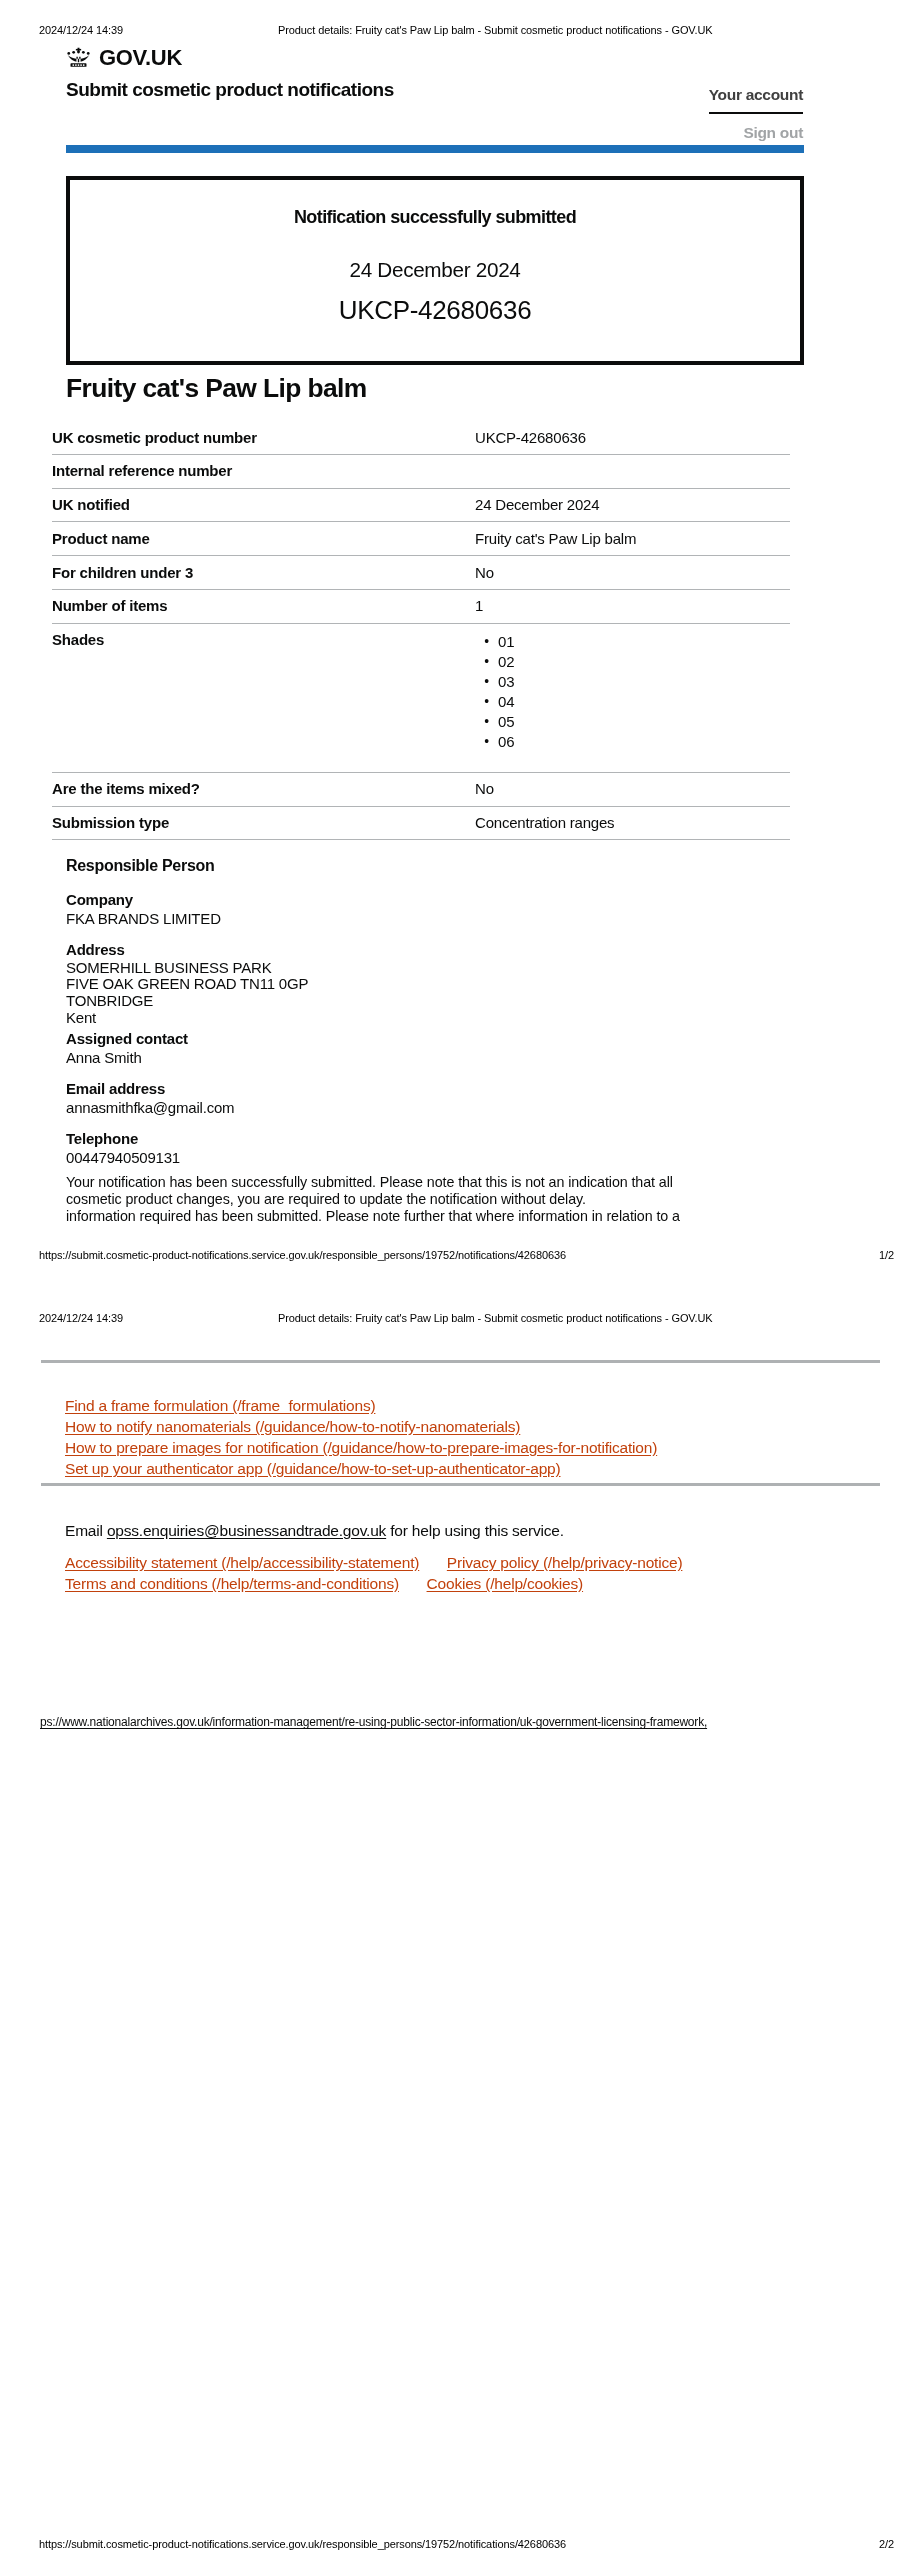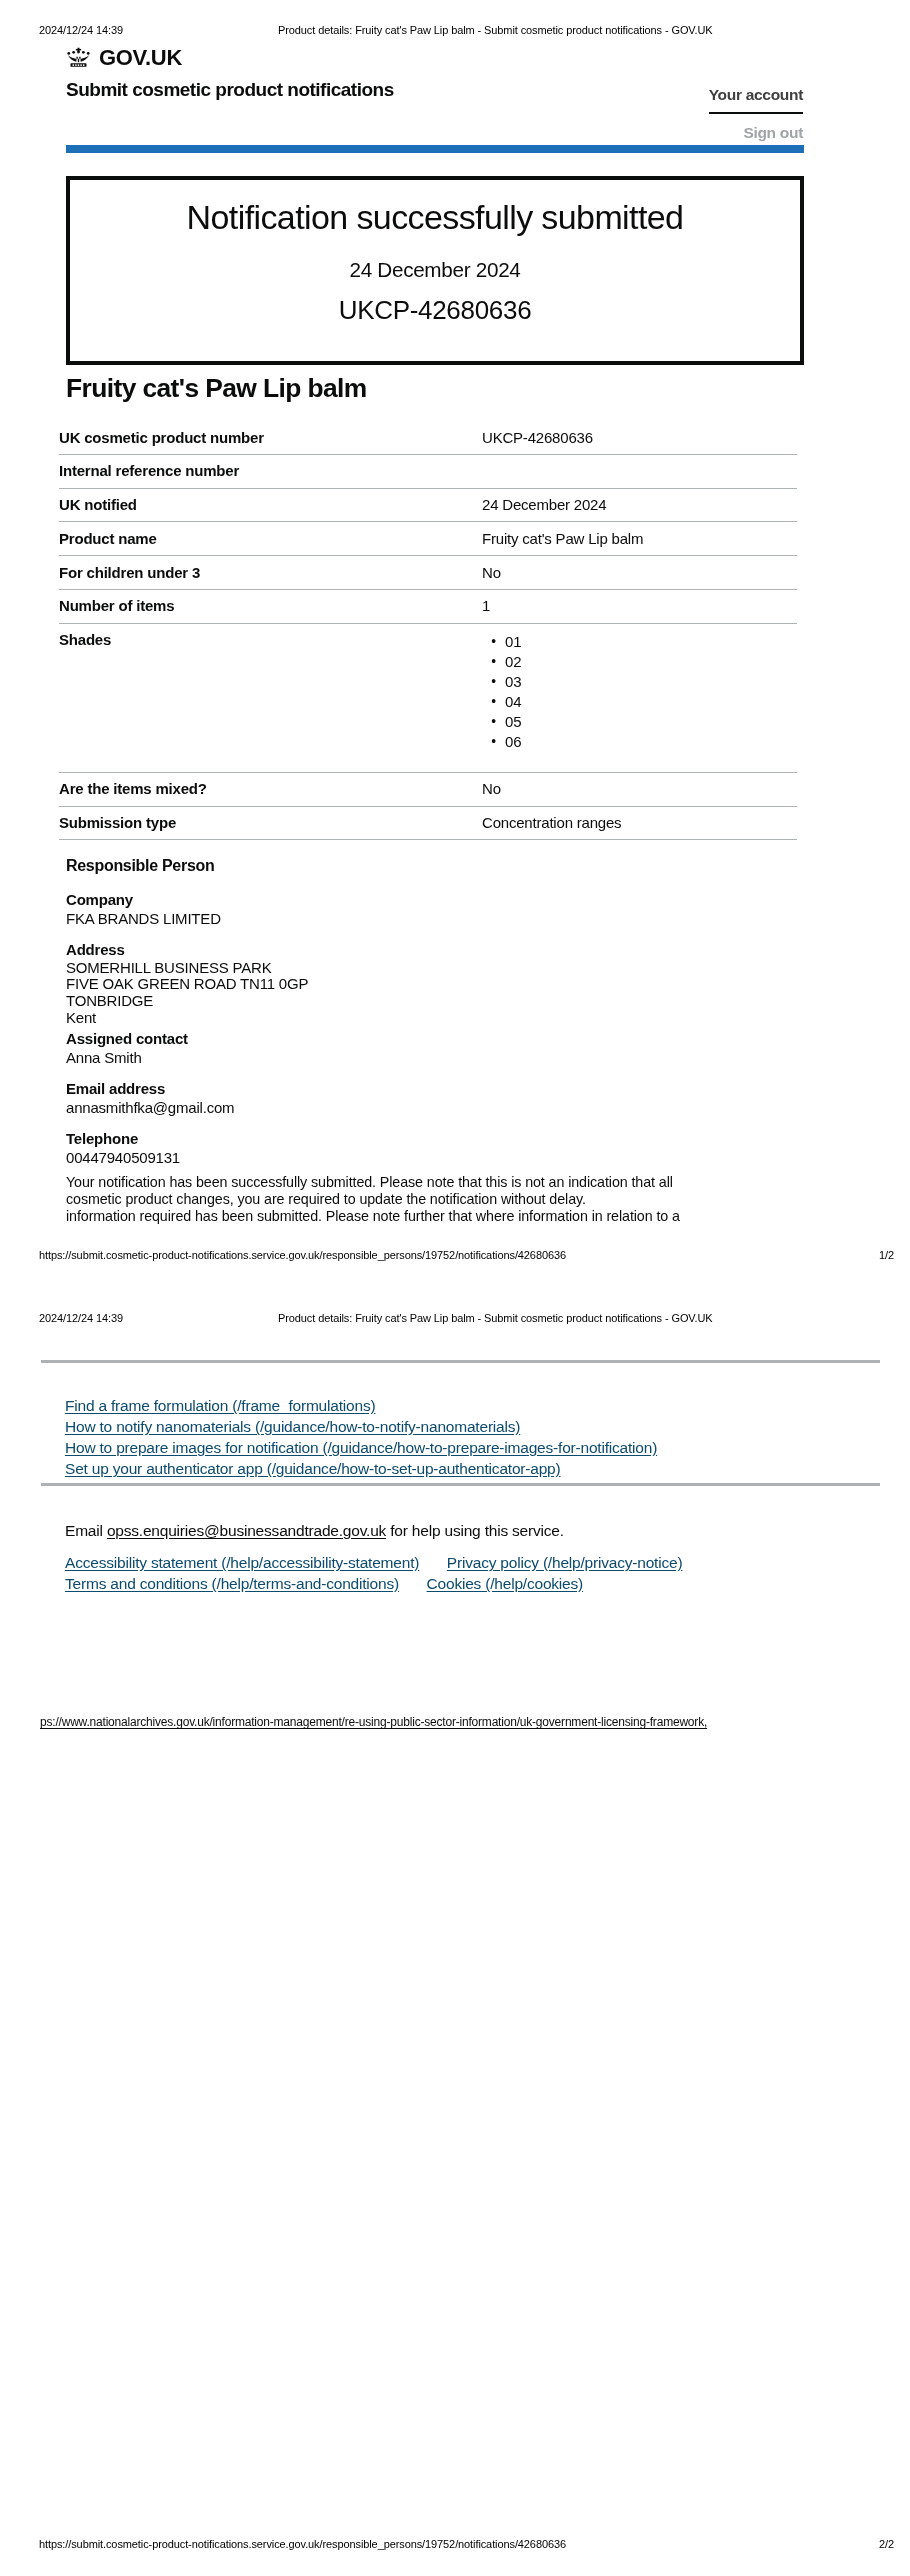--- a/index.html
+++ b/index.html
@@ -11,41 +11,41 @@
   .logo-row{display:flex;align-items:center;gap:8px;}
   .logo-text{font-size:22px;font-weight:bold;letter-spacing:-0.3px;color:#0b0c0c;}
   .service-name{font-size:19px;font-weight:bold;letter-spacing:-0.5px;color:#0b0c0c;}
   .account-block{display:flex;flex-direction:column;align-items:flex-end;}
   .your-account{font-size:15.5px;font-weight:bold;letter-spacing:-0.3px;color:#404040;
     border-bottom:2.3px solid #0b0c0c;padding-bottom:8px;}
   .sign-out{font-size:15.5px;font-weight:bold;letter-spacing:-0.3px;color:#a1a4a6;margin-top:9.8px;}
   .accent-bar{background:#1d70b8;height:8px;width:738px;}
   .panel{box-sizing:border-box;width:738px;height:189px;border:4px solid #0b0c0c;background:#fff;
     text-align:center;padding-top:23px;}
-  .panel-title{font-size:34px;font-weight:normal;letter-spacing:-0.6px;line-height:29px;}
+  .panel-title{font-size:18px;font-weight:bold;letter-spacing:-0.6px;line-height:29px;}
   .panel-date{font-size:20.7px;letter-spacing:-0.3px;line-height:23px;margin-top:26.4px;}
   .panel-ref{font-size:26px;letter-spacing:-0.3px;line-height:31px;margin-top:13.8px;}
   .h1{font-size:26.4px;font-weight:bold;letter-spacing:-0.6px;color:#0b0c0c;}
   .summary{width:738px;}
   .srow{display:grid;grid-template-columns:423px 1fr;padding:7.5px 0 6.9px 0;
     border-bottom:1.7px solid #b1b4b6;font-size:15px;line-height:18.4px;letter-spacing:-0.2px;}
   .srow .lbl{font-weight:bold;}
   .shade-list{margin:1.1px 0 12.6px 0;padding:0;}
   .shade-item{display:flex;align-items:center;line-height:20px;font-size:15px;}
   .shade-item::before{content:"•";display:inline-block;margin:0 9.2px 0 9.2px;font-size:13.8px;}
   .rp{width:738px;font-size:15px;letter-spacing:-0.2px;line-height:17px;}
   .rp-heading{font-size:16px;font-weight:bold;letter-spacing:-0.3px;line-height:19.5px;margin:0 0 15px 0;}
   .sub-label{font-weight:bold;line-height:17px;margin-top:13.8px;}
   .sub-label.first{margin-top:0;}
   .sub-value{line-height:17px;margin-top:2.3px;}
   .addr-line{line-height:16.6px;}
   .note{margin-top:8px;font-size:14.3px;line-height:17px;letter-spacing:-0.1px;}
   .hr{background:#aeb1b3;height:2.9px;width:839px;}
   .plink{display:block;width:fit-content;font-size:15.5px;line-height:21px;letter-spacing:-0.2px;
-    color:#0c4a6e;text-decoration:underline;text-underline-offset:2.3px;cursor:pointer;}
+    color:#c2410c;text-decoration:underline;text-underline-offset:2.3px;cursor:pointer;}
   .help-line{font-size:15.5px;letter-spacing:-0.2px;line-height:21px;}
   .help-line .link{text-decoration:underline;text-underline-offset:2.3px;cursor:pointer;}
   .meta-row{display:flex;gap:27.6px;}
   .licence{font-size:12px;letter-spacing:-0.2px;text-decoration:underline;text-underline-offset:2.3px;
     white-space:nowrap;cursor:pointer;}
   .pagenum{text-align:right;width:62px;}
 </style>
 </head>
 <body>
 
@@ -88,21 +88,21 @@
     <div class="abs accent-bar" style="left:66px;top:145px;"></div>
 
     <div class="abs panel" style="left:66px;top:176px;">
       <div class="panel-title">Notification successfully submitted</div>
       <div class="panel-date">24 December 2024</div>
       <div class="panel-ref">UKCP-42680636</div>
     </div>
 
     <div class="abs h1" style="left:66px;top:373px;">Fruity cat's Paw Lip balm</div>
 
-    <div class="abs summary" style="left:59px;top:421px;">
+    <div class="abs summary" style="left:52px;top:421px;">
       <div class="srow">
         <span class="lbl">UK cosmetic product number</span>
         <span class="val">UKCP-42680636</span>
       </div>
       <div class="srow">
         <span class="lbl">Internal reference number</span>
         <span class="val"></span>
       </div>
       <div class="srow">
         <span class="lbl">UK notified</span>

